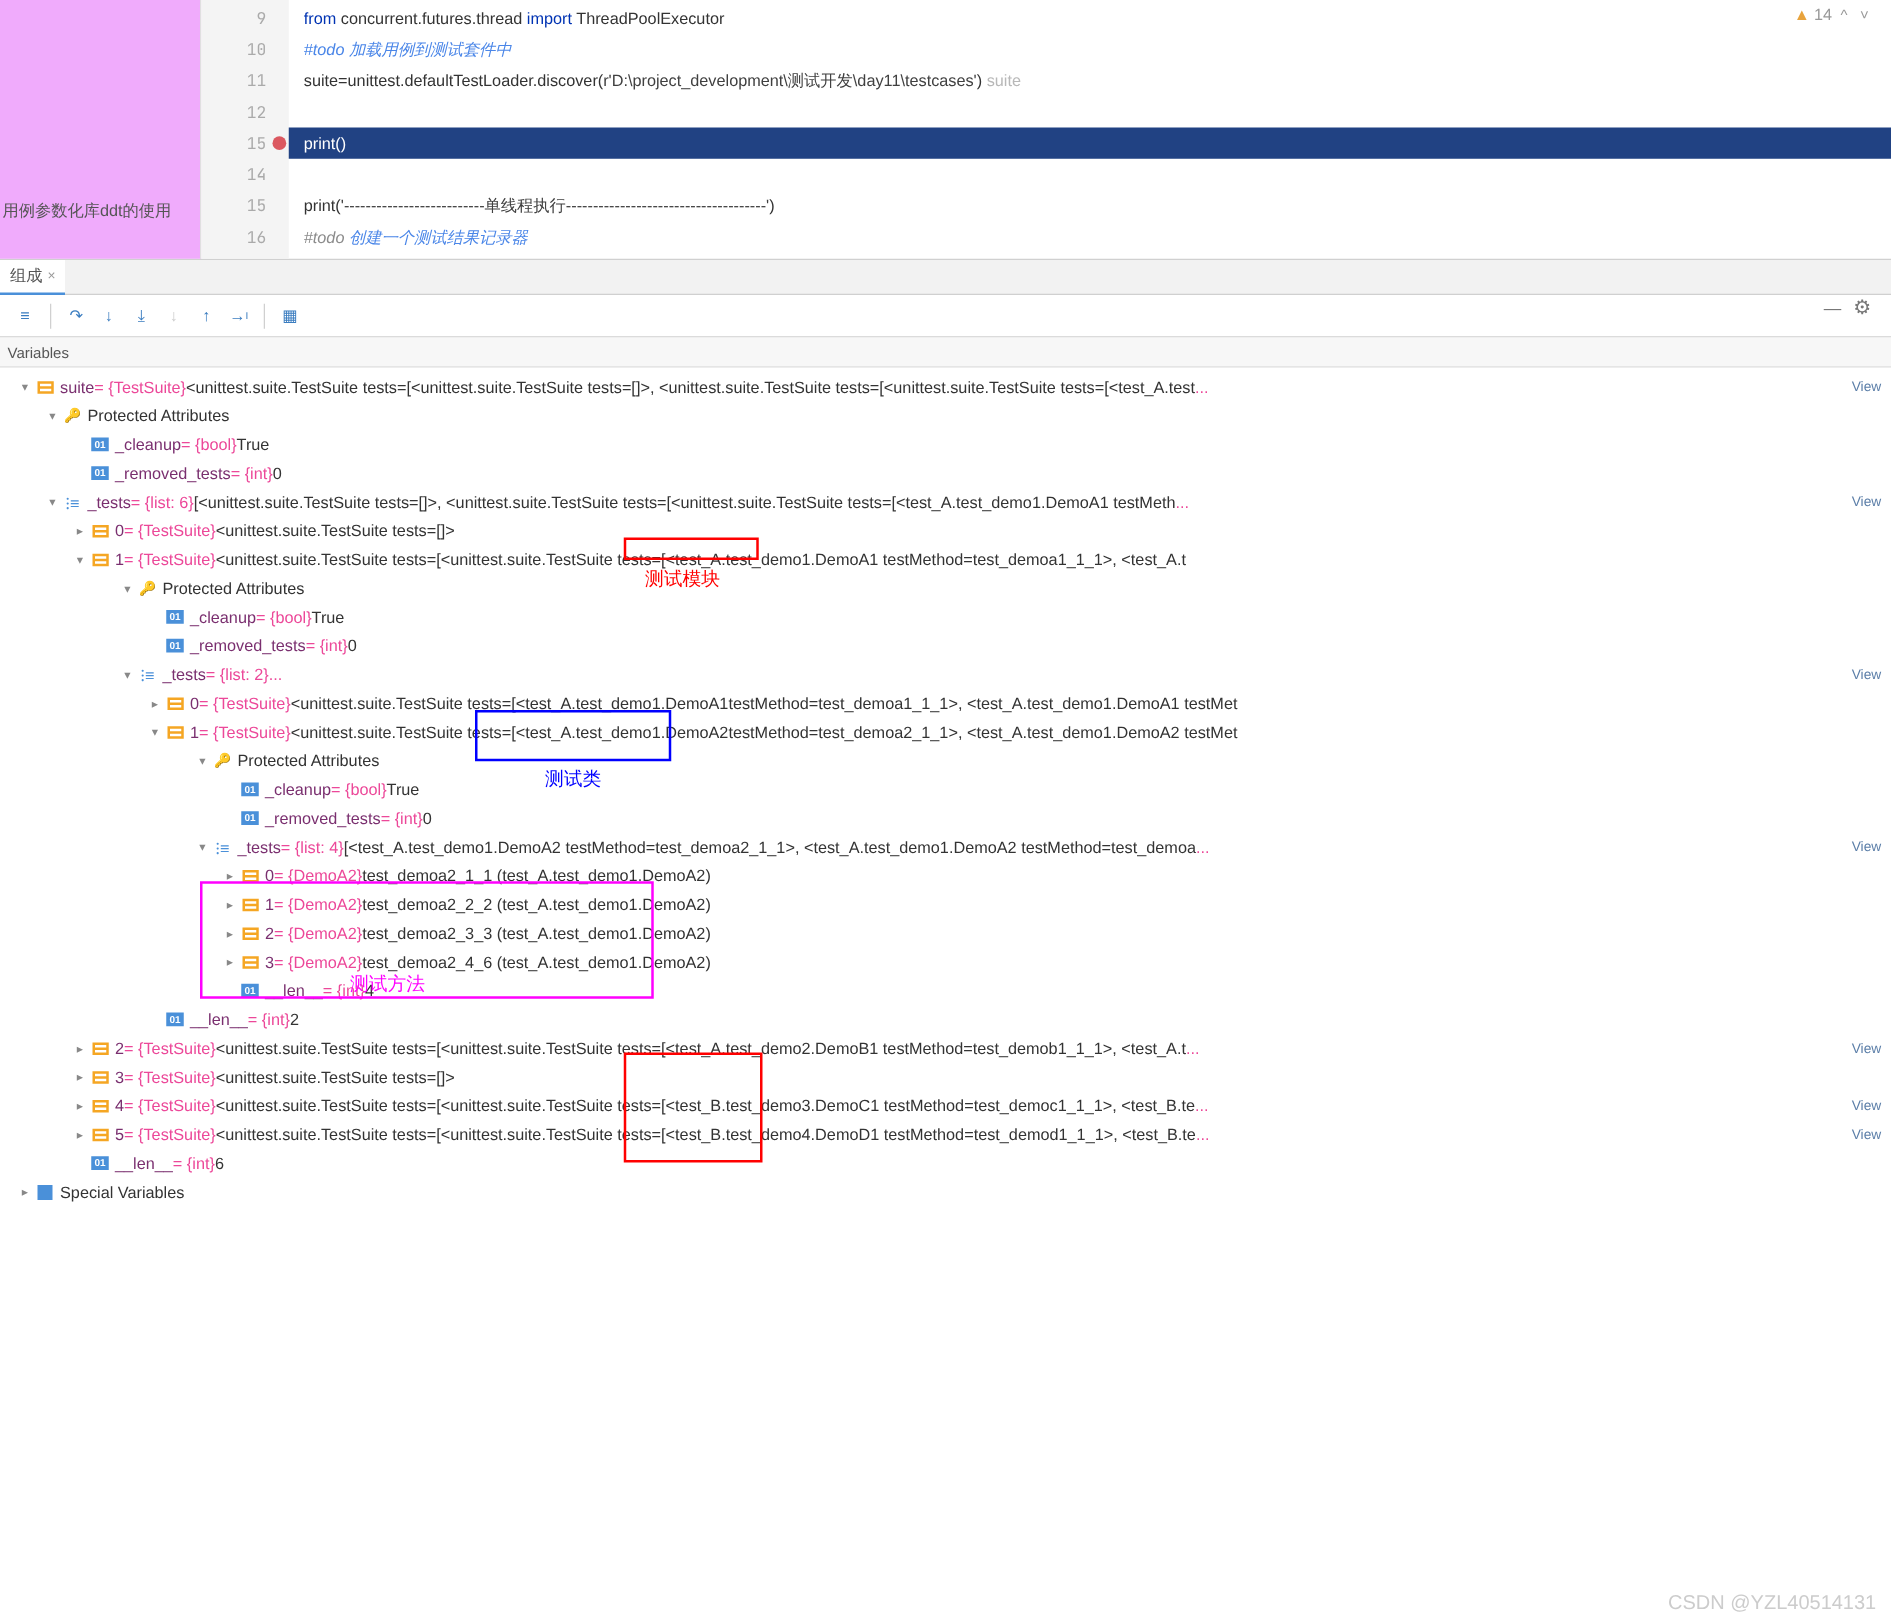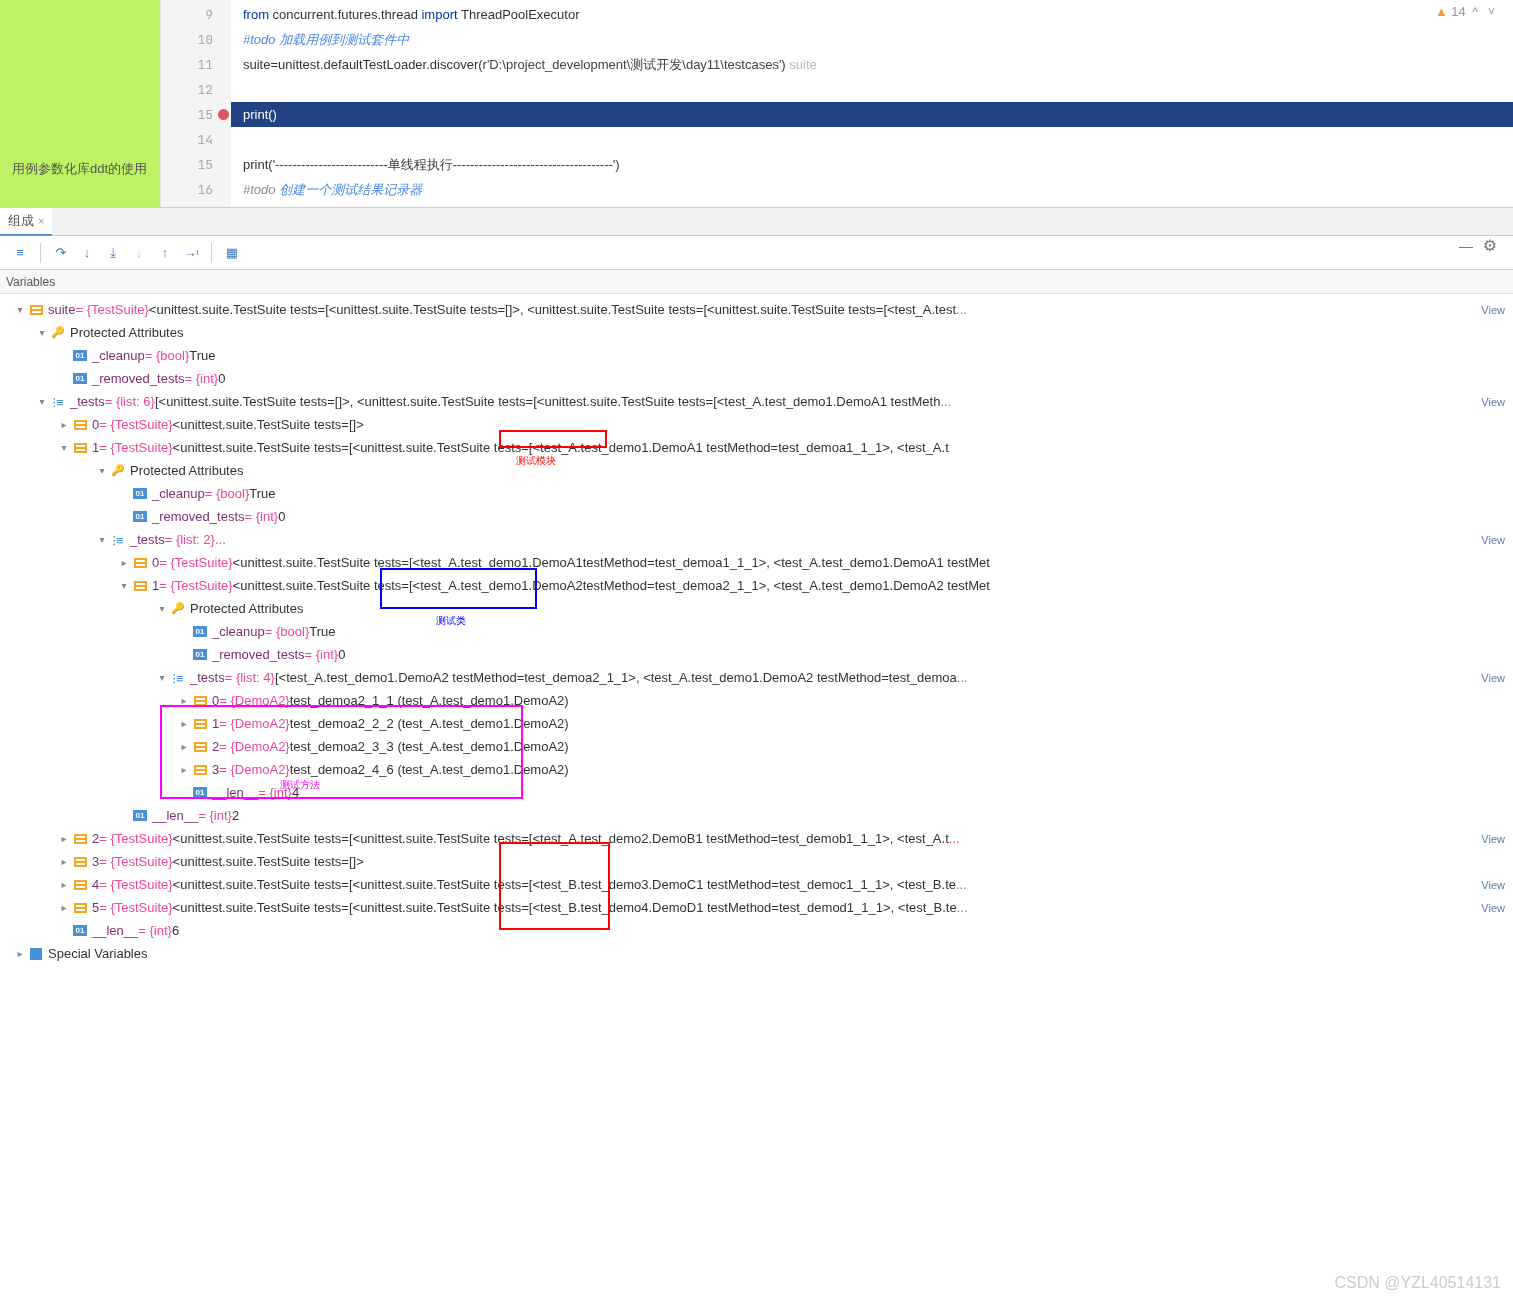--- a/index.html
+++ b/index.html
@@ -1,18 +1,18 @@
 <!DOCTYPE html>
 <html><head>
 <meta charset="utf-8">
 <style>
 *{box-sizing:border-box;margin:0;padding:0;font-family:"Segoe UI",Arial,sans-serif;font-size:13px}
 body{background:#fff;color:#333;overflow:hidden;width:1513px}
 .editor{display:flex;height:208px;border-bottom:1px solid #d0d0d0;position:relative}
-.left-pane{width:161px;background:#bef264;border-right:1px solid #e0e0e0;font-size:12px;color:#555;padding-top:160px;padding-left:12px}
+.left-pane{width:161px;background:#f0abfc;border-right:1px solid #e0e0e0;font-size:12px;color:#555;padding-top:160px;padding-left:2px}
 .gutter{width:70px;background:#f4f4f4;padding-top:2px}
 .gln{height:25px;line-height:25px;text-align:right;padding-right:18px;color:#aaa;font-family:"JetBrains Mono",Consolas,monospace;font-size:13px;position:relative}
 .bp::after{content:"";position:absolute;right:2px;top:7px;width:11px;height:11px;background:#db5860;border-radius:50%}
 .code{flex:1;padding-top:2px;font-family:"JetBrains Mono",Consolas,monospace;font-size:14px;position:relative}
 .cl{height:25px;line-height:25px;padding-left:12px;white-space:nowrap}
 .cl.hl{background:#214283;color:#fff}
 .kw{color:#0033b3}.st{color:#404040}.cm{color:#8c8c8c;font-style:italic}.cm2{color:#4a86e8;font-style:italic}.fn{color:#333}.gray{color:#b8b8b8}
 .warn{position:absolute;top:4px;right:18px;color:#999;font-size:12px}
 .warn .tri{color:#e8a33d}
 .tabbar{height:28px;border-bottom:1px solid #d0d0d0;display:flex;align-items:center;background:#f2f2f2}
@@ -32,21 +32,21 @@
 .ic-key{color:#c0c0c0;font-size:11px}
 .ic-01{background:#4a90d9;color:#fff;font-size:8px;width:14px;height:11px;line-height:11px;text-align:center;font-weight:bold}
 .ic-list{color:#4a90d9;font-size:13px}
 .ic-sp{background:#4a90d9;width:12px;height:12px}
 .vn{color:#7a2f6f}
 .vt{color:#ec4899}
 .vv{color:#333}
 .view{color:#5b7ea8;margin-left:auto;padding-right:8px;font-size:11px}
 .gear{position:absolute;right:16px;top:236px;color:#777;font-size:16px}
 .dash{position:absolute;right:40px;top:238px;color:#777;font-size:14px}
-.annot{position:absolute;font-size:10px;pointer-events:none}
+.annot{position:absolute;font-size:15px;pointer-events:none}
 .box{position:absolute;border:2px solid;pointer-events:none}
 .wm{position:absolute;right:12px;bottom:6px;color:#ccc;font-size:16px}
 </style>
 </head>
 <body>
 
 <div class="editor">
   <div class="left-pane"><span>用例参数化库ddt的使用</span></div>
   <div class="gutter">
     <div class="gln">9</div>

